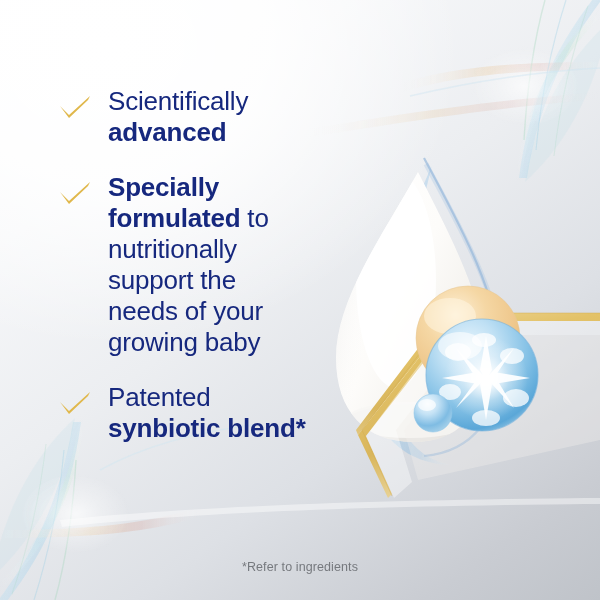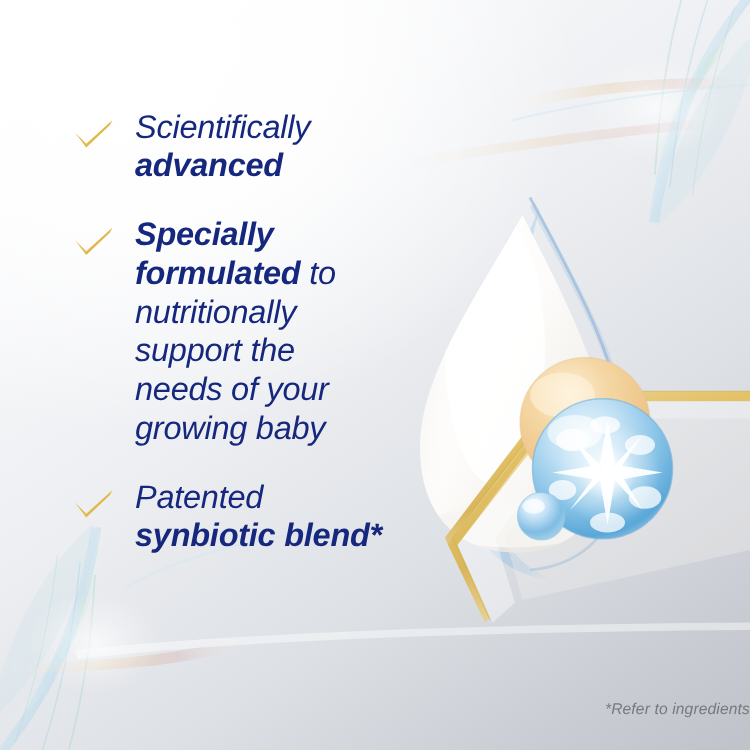--- a/index.html
+++ b/index.html
@@ -9,21 +9,20 @@
   }
   #stage {
     position: relative;
     width: 600px;
     height: 600px;
     overflow: hidden;
     font-family: "Liberation Sans", sans-serif;
     background:
       radial-gradient(ellipse 95% 80% at 18% 8%, #ffffff 0%, rgba(255,255,255,0.85) 28%, rgba(250,251,252,0.0) 62%),
       linear-gradient(145deg, #fdfdfe 0%, #f6f7f9 24%, #eceef1 46%, #dde0e5 68%, #c9ccd2 88%, #bfc3c9 100%);
-    font-style: italic;
   }
 
   
   .deco {
     position: absolute;
     inset: 0;
     width: 600px;
     height: 600px;
     pointer-events: none;
   }
@@ -67,21 +66,21 @@
   }
   .btext b {
     font-weight: 700;
   }
 
   .footnote {
     position: absolute;
     left: 0;
     right: 0;
     top: 560px;
-    text-align: right;
+    text-align: center;
     color: #76797e;
     font-size: 12.5px;
     letter-spacing: 0.1px;
   }
 </style>
 </head>
 <body>
 
 <div id="stage">
 

